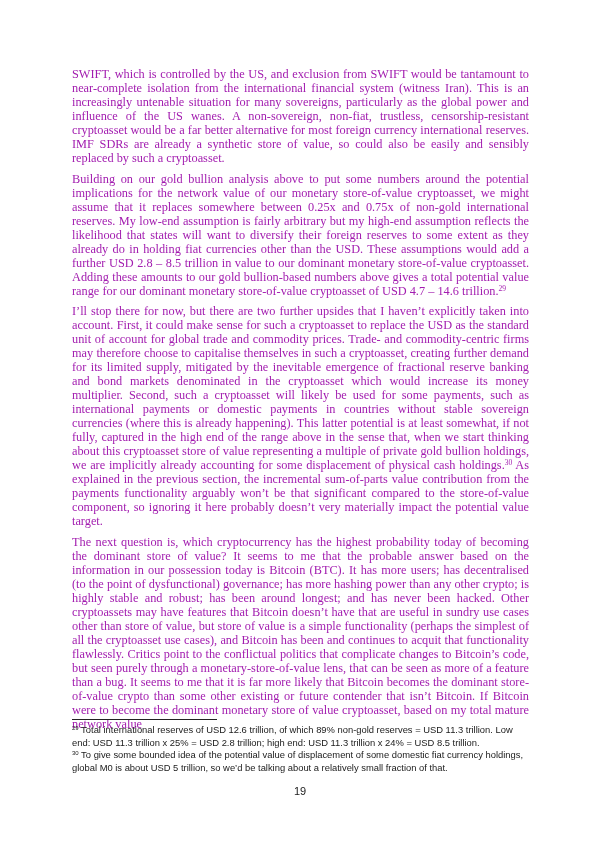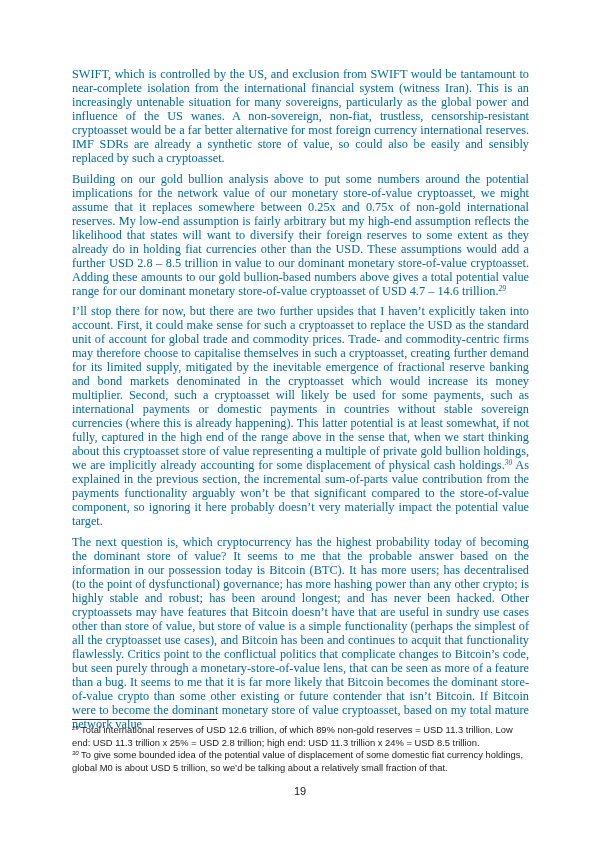--- a/index.html
+++ b/index.html
@@ -2,25 +2,25 @@
 <html><head>
 <meta charset="utf-8">
 <style>
   html, body { margin:0; padding:0; background:#ffffff; }
   body { width:600px; height:848px; position:relative; overflow:hidden; }
   .page { position:absolute; left:72px; top:67px; width:457px; }
   .para {
     font-family: "Liberation Serif", "DejaVu Serif", serif;
     font-size: 12.3px;
     line-height: 14px;
-    color:#0369a1;
+    color:#a21caf;
     text-align: justify;
     margin: 0 0 6.5px 0;
   }
-  sup { font-size: 7.5px; line-height:0; vertical-align: 4px; font-style: italic; }
+  sup { font-size: 7.5px; line-height:0; vertical-align: 4px; }
   .rule { position:absolute; left:72px; top:719px; width:145px; border-top:1px solid #222; }
   .footnotes { position:absolute; left:72px; top:724px; width:460px; }
   .fn {
     font-family: "Liberation Sans", "DejaVu Sans", sans-serif;
     font-size: 9.4px;
     line-height: 12.6px;
     color:#1a1a1a;
     margin:0;
   }
   .fn sup { font-size:6px; vertical-align:3px; }

